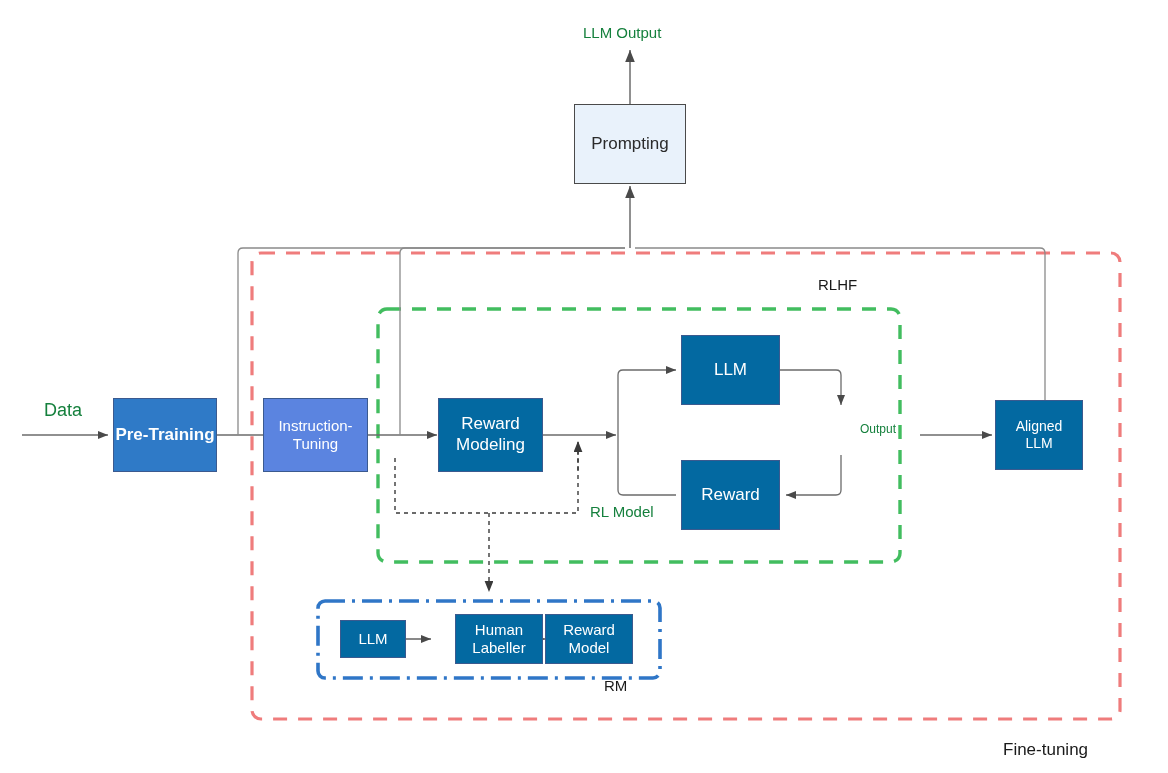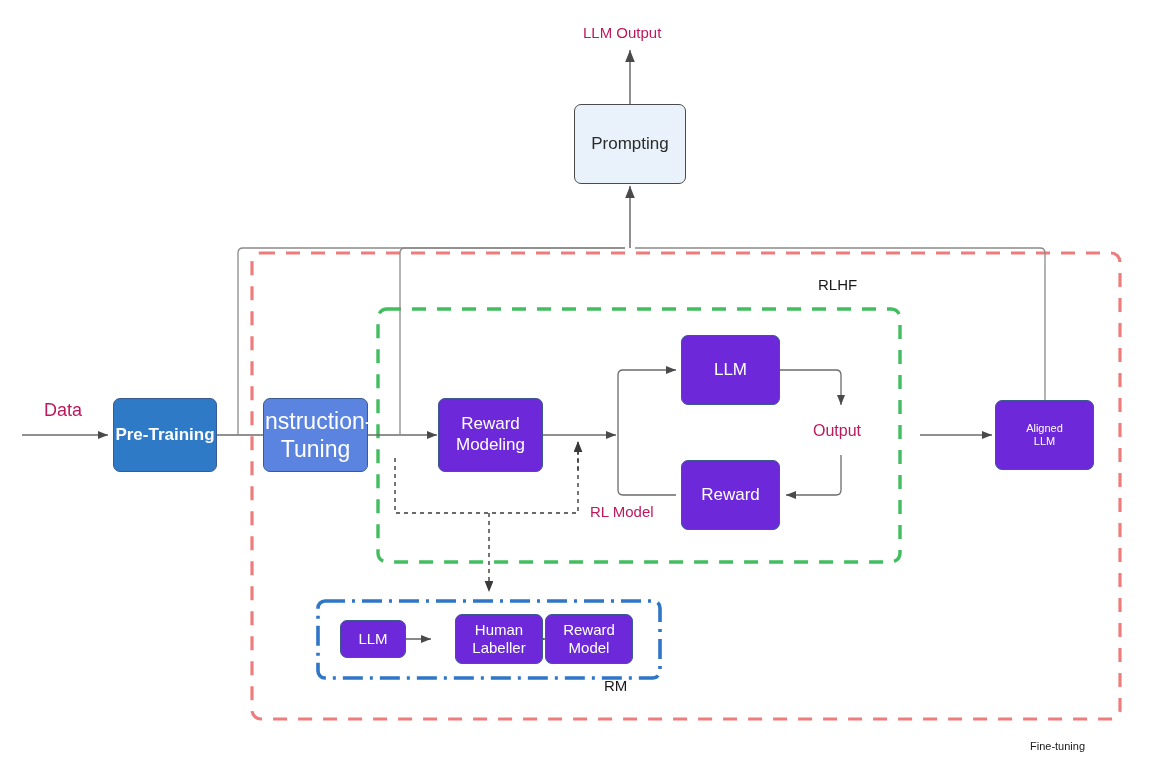--- a/index.html
+++ b/index.html
@@ -17,37 +17,37 @@
   #canvas {
     position: absolute;
     left: 0;
     top: 0;
     width: 1168px;
     height: 773px;
   }
   .node {
     position: absolute;
     box-sizing: border-box;
-    border-radius: 7px;
+    border-radius: 0;
     display: flex;
     align-items: center;
     justify-content: center;
     text-align: center;
     line-height: 1.22;
     color: #ffffff;
     border: 1.6px solid #3b5a8f;
     white-space: pre-line;
   }
   .node.dark   { background: #2f7ac7; font-weight: bold; }
   .node.mid    { background: #5b84e0; }
-  .node.light  { background: #6d28d9; }
+  .node.light  { background: #0369a1; }
   .node.pale   { background: #e9f2fb; color: #2b2b2b; border-color: #4a4a4a; }
   .label {
     position: absolute;
-    color: #be185d;
+    color: #15803d;
     white-space: nowrap;
   }
   .grp-label { position: absolute; color: #1a1a1a; white-space: nowrap; }
 </style>
 </head>
 <body>
 
 <svg id="canvas" viewBox="0 0 1168 773" xmlns="http://www.w3.org/2000/svg">
   <defs>
     <marker id="arrow" markerWidth="9" markerHeight="9" refX="8" refY="3.2" orient="auto" markerUnits="strokeWidth">
@@ -98,46 +98,46 @@
   <path d="M489,513 L489,592" fill="none" stroke="#3a3a3a" stroke-width="1.4" stroke-dasharray="4 4" marker-end="url(#arrowd)"></path>
 
   <path d="M406,639 L431,639" fill="none" stroke="#4a4a4a" stroke-width="1.3" marker-end="url(#arrow)"></path>
   <path d="M519,639 L545,639" fill="none" stroke="#4a4a4a" stroke-width="1.3" marker-end="url(#arrow)"></path>
 </svg>
 
 <div class="node pale" style="left:574px; top:104px; width:112px; height:80px; font-size:17px;">Prompting</div>
 
 <div class="node dark" style="left:113px; top:398px; width:104px; height:74px; font-size:17px;">Pre-Training</div>
 
-<div class="node mid" style="left:263px; top:398px; width:105px; height:74px; font-size:23px;">Instruction-
+<div class="node mid" style="left:263px; top:398px; width:105px; height:74px; font-size:15px;">Instruction-
 Tuning</div>
 
 <div class="node light" style="left:438px; top:398px; width:105px; height:74px; font-size:17px;">Reward
 Modeling</div>
 
 <div class="node light" style="left:681px; top:335px; width:99px; height:70px; font-size:17px;">LLM</div>
 
 <div class="node light" style="left:681px; top:460px; width:99px; height:70px; font-size:17px;">Reward</div>
 
-<div class="node light" style="left:995px; top:400px; width:99px; height:70px; font-size:11px;">Aligned
+<div class="node light" style="left:995px; top:400px; width:88px; height:70px; font-size:14px;">Aligned
 LLM</div>
 
 <div class="node light" style="left:340px; top:620px; width:66px; height:38px; font-size:15px;">LLM</div>
 
 <div class="node light" style="left:455px; top:614px; width:88px; height:50px; font-size:15px;">Human
 Labeller</div>
 
 <div class="node light" style="left:545px; top:614px; width:88px; height:50px; font-size:15px;">Reward
 Model</div>
 
 <div class="label" style="left:583px; top:24px; font-size:15px;">LLM Output</div>
 
 <div class="label" style="left:44px; top:400px; font-size:18px;">Data</div>
 
-<div class="label" style="left:813px; top:422px; font-size:16px;">Output</div>
+<div class="label" style="left:860px; top:422px; font-size:12px;">Output</div>
 
 <div class="label" style="left:590px; top:503px; font-size:15px;">RL Model</div>
 
 <div class="grp-label" style="left:818px; top:276px; font-size:15px;text-align:center;">RLHF</div>
 
 <div class="grp-label" style="left:604px; top:677px; font-size:15px;">RM</div>
 
-<div class="grp-label" style="left:1030px; top:740px; font-size:11px;text-align:right;">Fine-tuning</div>
+<div class="grp-label" style="left:1003px; top:740px; font-size:17px;text-align:right;">Fine-tuning</div>
 
 </body></html>

